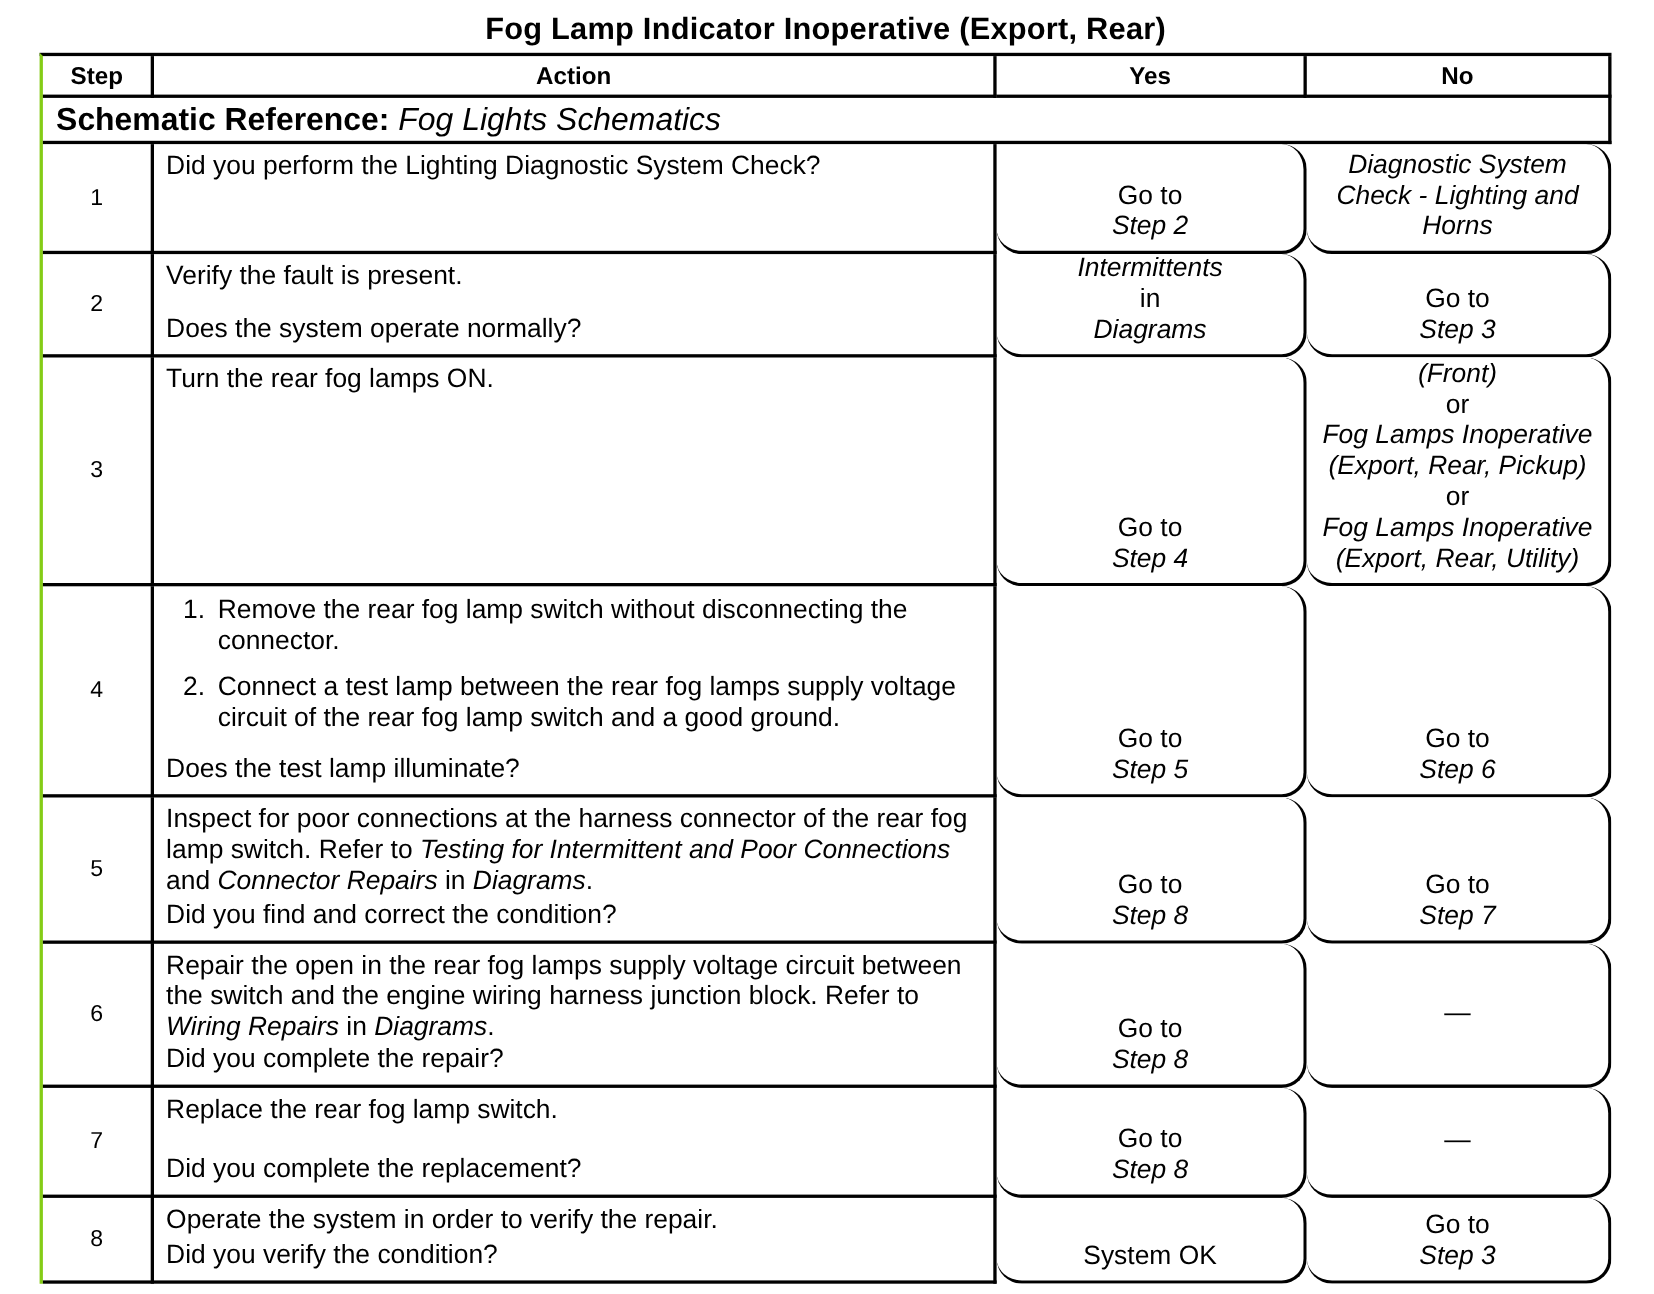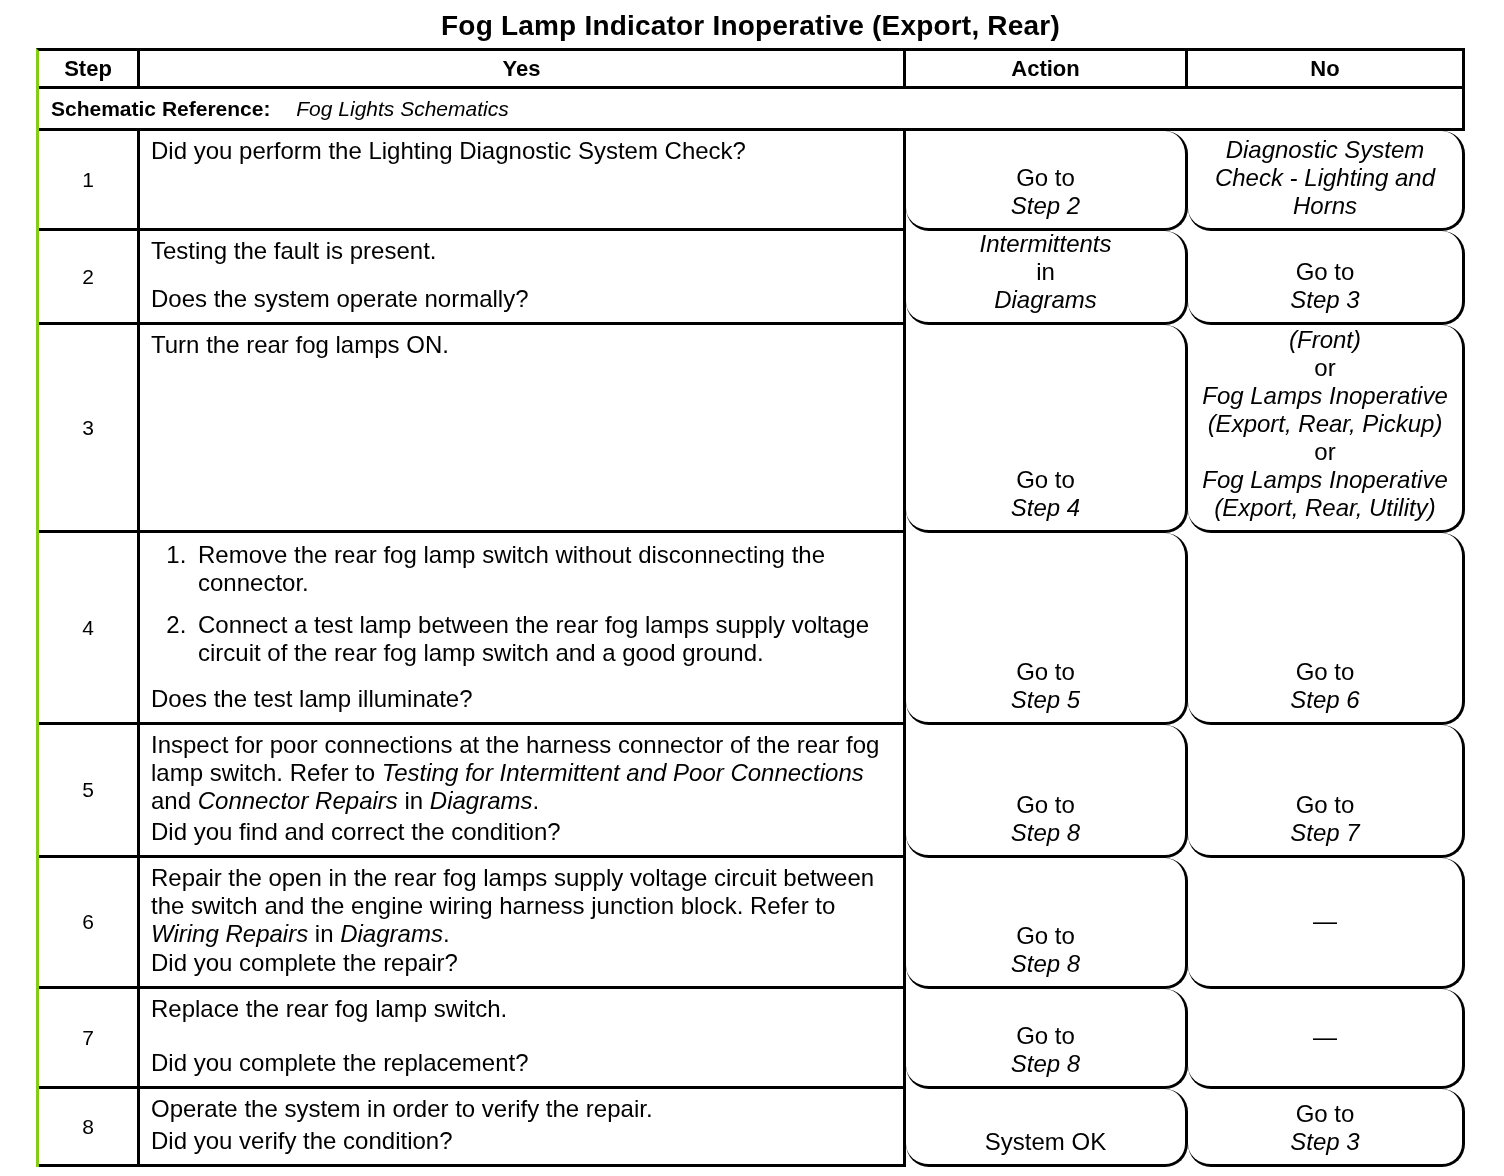--- a/index.html
+++ b/index.html
@@ -45,24 +45,24 @@
     display: flex; align-items: center; justify-content: center;
     font-weight: bold; font-size: 22px;
   }
 
   
   .s-row { height: 42px; }
   .s-cell {
     grid-column: 1 / -1;
     display: flex; align-items: center;
     padding: 0 12px;
-    font-size: 21px;
+    font-size: 29px;
   }
   .s-cell .s-label { font-weight: bold; white-space: pre; }
-  .s-cell .s-value { font-style: italic; margin-left: 20px; }
+  .s-cell .s-value { font-style: italic; }
 
   
   .r1 { height: 100px; }
   .r2 { height: 94px;  }
   .r3 { height: 208px; }
   .r4 { height: 192px; }
   .r5 { height: 133px; }
   .r6 { height: 131px; }
   .r7 { height: 100px; }
   .r8 { height: 78px;  }
@@ -92,41 +92,41 @@
 </style>
 </head>
 <body>
 
 <div class="page">
 
   <div class="page-title">Fog Lamp Indicator Inoperative (Export, Rear)</div>
 
   <div class="dt" id="diagnostic-table">
     <div class="cell h-row h-cell">Step</div>
+    <div class="cell h-row h-cell">Action</div>
     <div class="cell h-row h-cell">Yes</div>
-    <div class="cell h-row h-cell">Action</div>
     <div class="cell h-row h-cell">No</div>
 
     <div class="cell s-row s-cell">
       <span class="s-label">Schematic Reference: </span>
       <span class="s-value">Fog Lights Schematics</span>
     </div>
 
   <div class="cell c-step r1">1</div>
       <div class="cell c-action r1">
         <div class="action-body">
           <p>Did you perform the Lighting Diagnostic System Check?</p>
         </div>
       </div>
       <div class="cell c-yes r1">Go to <i>Step 2</i></div>
       <div class="cell c-no r1">Go to <i>Diagnostic System Check - Lighting and Horns</i></div>
       <div class="cell c-step r2">2</div>
       <div class="cell c-action r2">
         <div class="action-body">
-          <p>Testing the fault is present.</p>
+          <p>Verify the fault is present.</p>
         </div>
         <div class="action-question">Does the system operate normally?</div>
       </div>
       <div class="cell c-yes r2">Go to <i>Testing for Electrical Intermittents</i> in <i>Diagrams</i></div>
       <div class="cell c-no r2">Go to <i>Step 3</i></div>
       <div class="cell c-step r3">3</div>
       <div class="cell c-action r3">
         <div class="action-body">
           <p>Turn the rear fog lamps ON.</p>
         </div>

